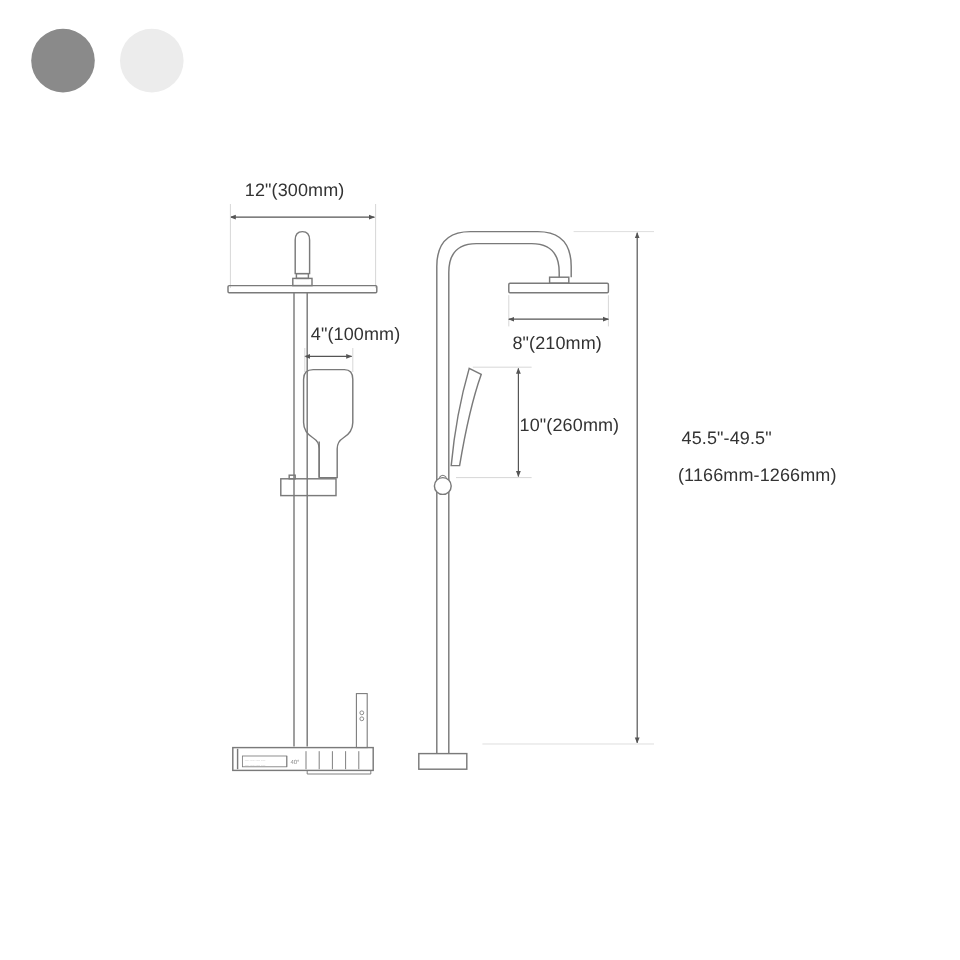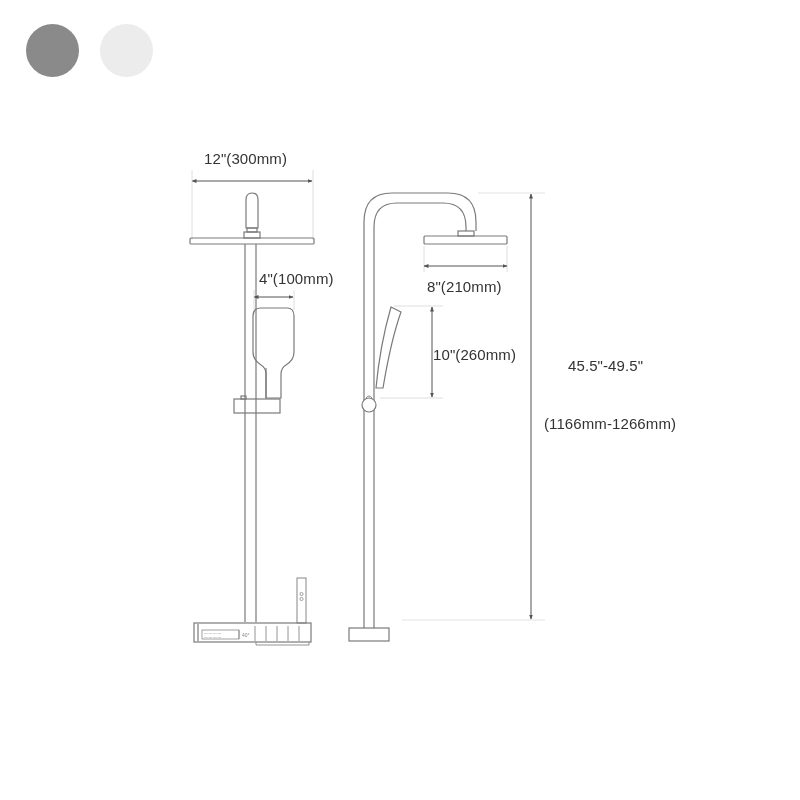--- a/index.html
+++ b/index.html
@@ -9,21 +9,21 @@
     .swatch { position: absolute; width: 53px; height: 53px; border-radius: 50%; cursor: pointer; }
     .swatch.s1 { left: 26px; top: 24px; }
     .swatch.s2 { left: 100px; top: 24px; }
     svg.diagram { position: absolute; left: 0; top: 0; }
     .label { position: absolute; font-size: 15px; color: #333333; white-space: nowrap; letter-spacing: 0.1px; }
     .lbl-12 { left: 204px; top: 150px; }
     .lbl-4 { left: 259px; top: 270px; }
     .lbl-8 { left: 427px; top: 278px; }
     .lbl-10 { left: 433px; top: 346px; }
     .lbl-h1 { left: 568px; top: 357px; }
-    .lbl-h2 { left: 544px; top: 388px; margin-top: 27px; }
+    .lbl-h2 { left: 565px; top: 388px; }
     .ctrl-text { font-family: "Liberation Sans", sans-serif; }
   </style>
 </head>
 <body>
 
 <div class="swatches">
   <div class="swatch s1" id="sw1" style="background: rgb(138, 138, 138);"></div>
   <div class="swatch s2" id="sw2" style="background: rgb(236, 236, 236);"></div>
 </div>
 

